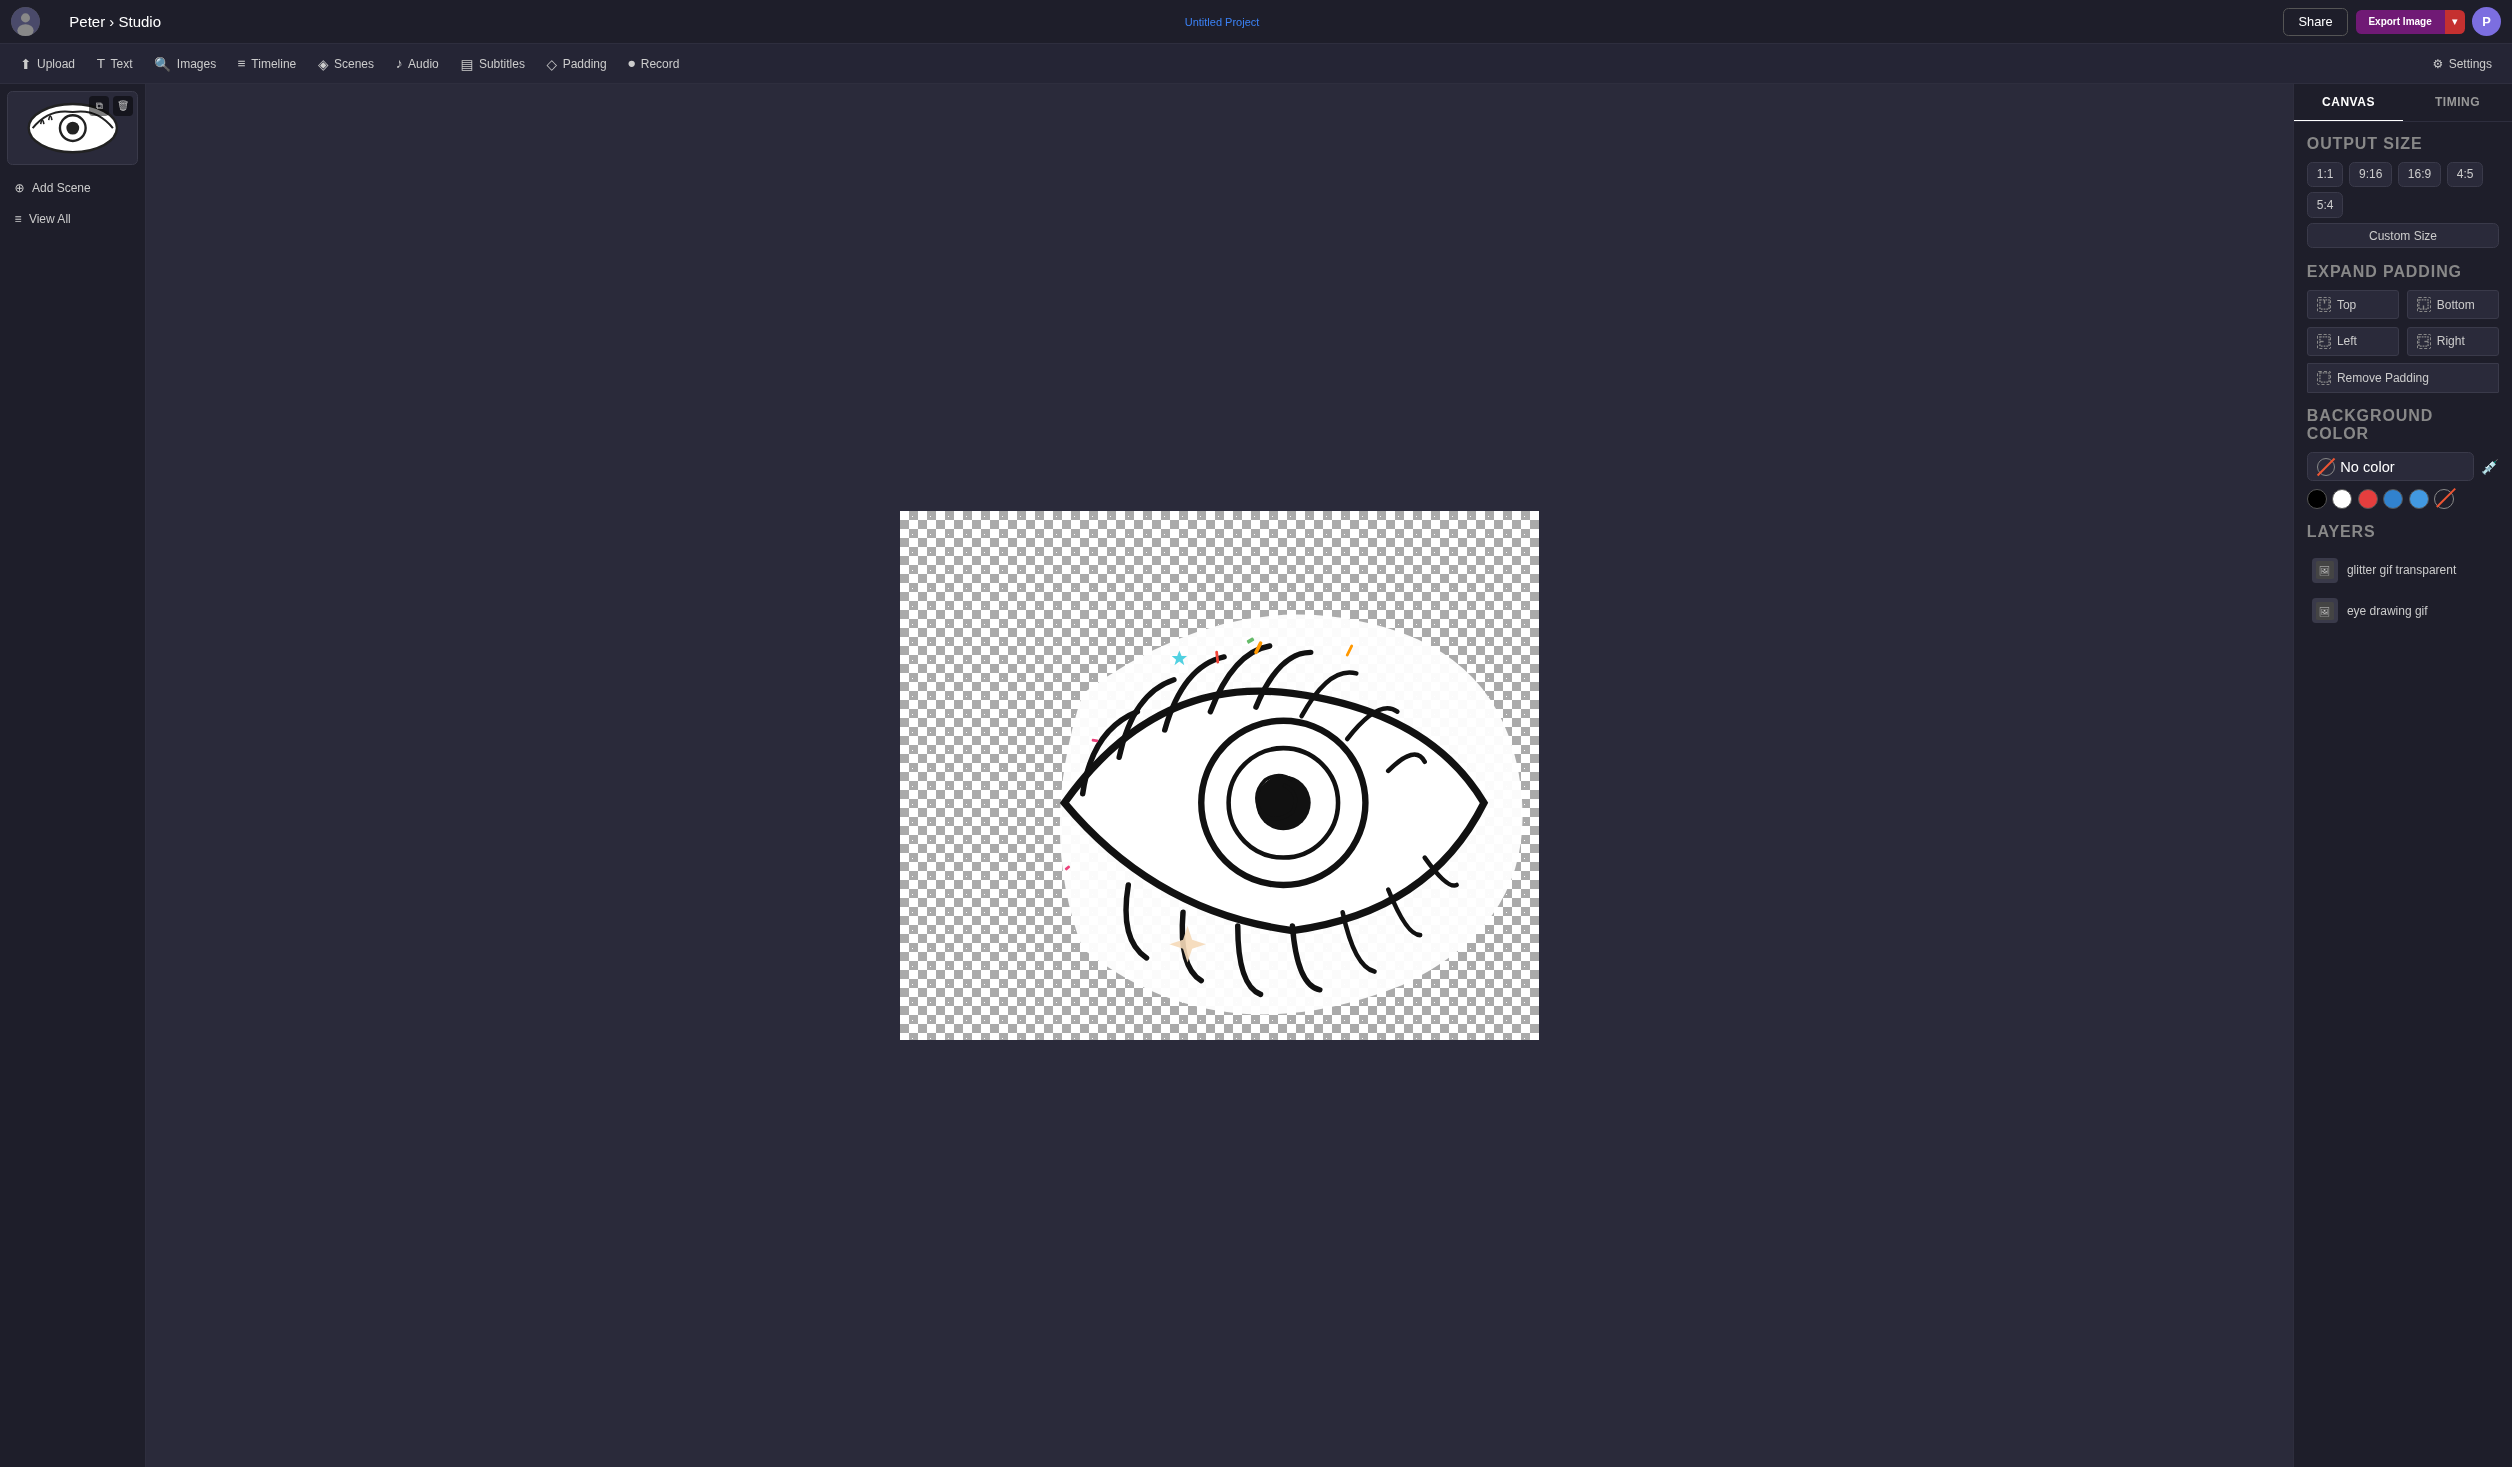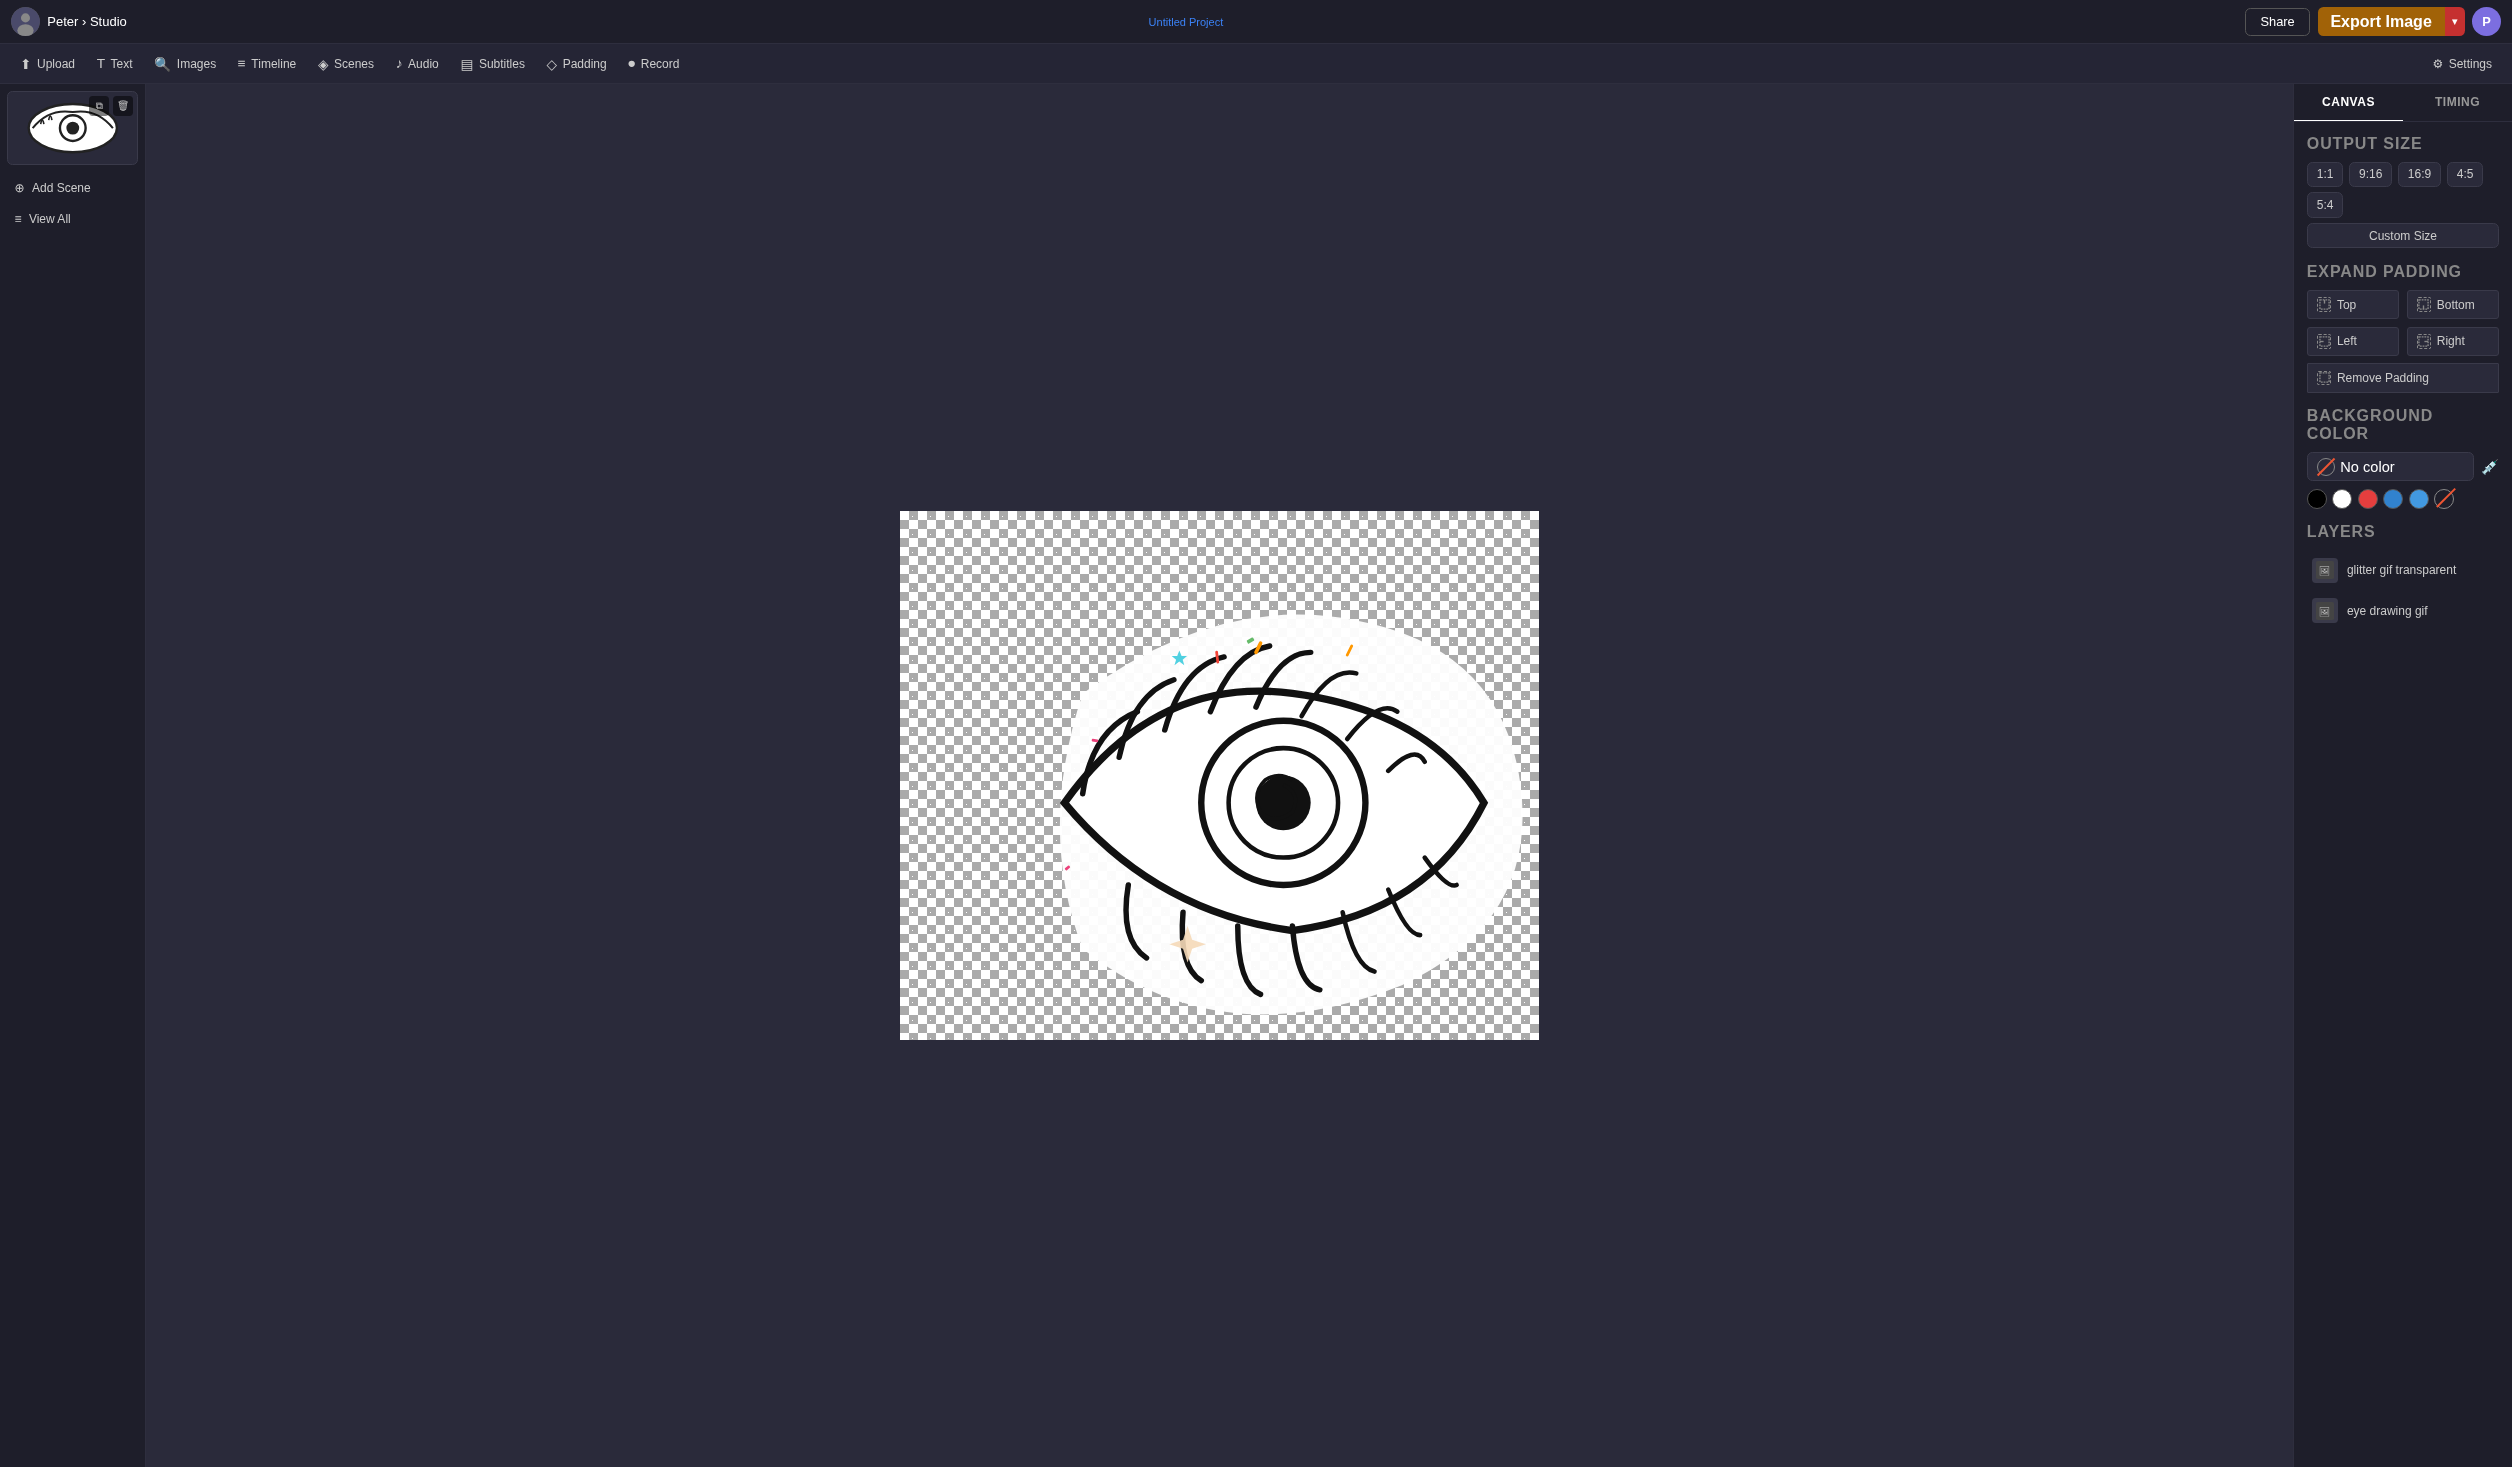--- a/index.html
+++ b/index.html
@@ -5,26 +5,26 @@
     * { box-sizing: border-box; margin: 0; padding: 0; }
     body { background: #1e1e2a; color: #fff; font-family: -apple-system, BlinkMacSystemFont, 'Segoe UI', sans-serif; height: 100vh; display: flex; flex-direction: column; overflow: hidden; }
 
     
     .top-bar {
       display: flex; align-items: center; justify-content: space-between;
       background: #1e1e2a; padding: 0 11px; height: 44px; border-bottom: 0.9px solid #2e2e3e;
     }
     .top-bar-left { display: flex; align-items: center; gap: 7.3px; }
     .avatar { width: 29px; height: 29px; border-radius: 50%; background: #555; display: flex; align-items: center; justify-content: center; font-size: 12px; overflow: hidden; }
-    .breadcrumb { font-size: 13px; color: #ccc; }
+    .breadcrumb { font-size: 15px; color: #ccc; margin-left: 22px; }
     .breadcrumb span { color: #fff; font-weight: 500; }
     .top-bar-center { font-size: 11px; color: #3b82f6; }
     .top-bar-right { display: flex; align-items: center; gap: 7.3px; }
     .btn-share { background: transparent; border: 0.9px solid #555; color: #fff; padding: 5.5px 14.6px; border-radius: 5.5px; cursor: pointer; font-size: 12.8px; }
-    .btn-export { background: #a16207; border: none; color: #fff; padding: 5.5px 12.8px; border-radius: 5.5px 0 0 5.5px; cursor: pointer; font-size: 16px; font-weight: 600; }
+    .btn-export { background: #701a75; border: none; color: #fff; padding: 5.5px 12.8px; border-radius: 5.5px 0 0 5.5px; cursor: pointer; font-size: 10px; font-weight: 600; }
     .btn-export-arrow { background: #c53030; border: none; color: #fff; padding: 5.5px 7.3px; border-radius: 0 5.5px 5.5px 0; cursor: pointer; font-size: 11px; }
     .btn-export-group { display: flex; }
     .user-avatar { width: 29px; height: 29px; border-radius: 50%; background: #7c6ee0; display: flex; align-items: center; justify-content: center; font-size: 12.8px; font-weight: bold; cursor: pointer; }
 
     
     .toolbar {
       display: flex; align-items: center; gap: 3.7px;
       background: #252535; padding: 0 11px; height: 40px; border-bottom: 0.9px solid #2e2e3e;
     }
     .toolbar-item {

